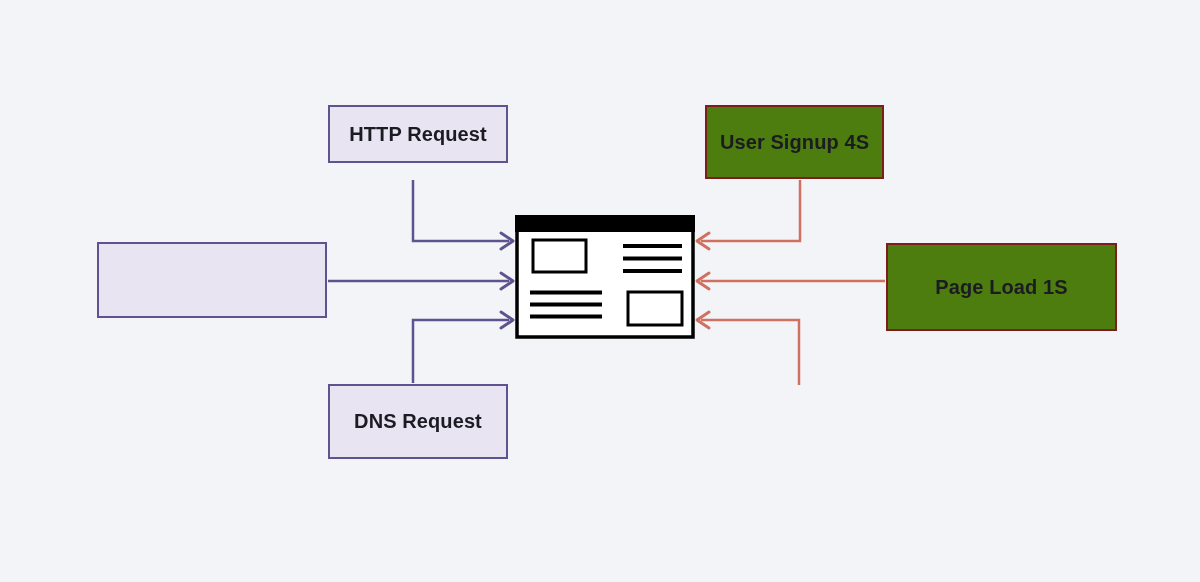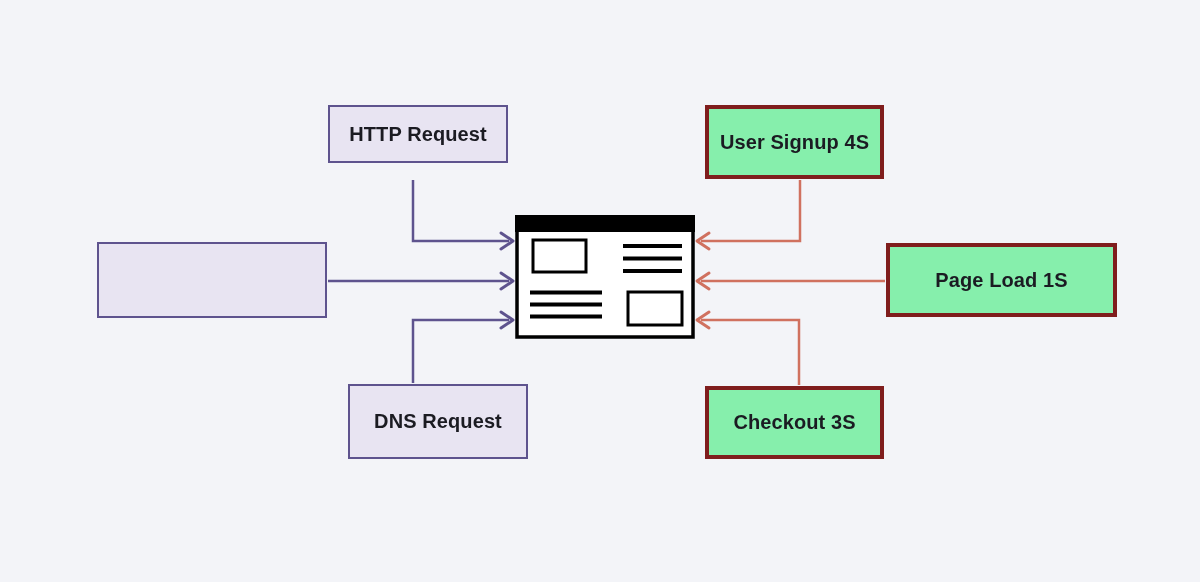--- a/index.html
+++ b/index.html
@@ -47,28 +47,28 @@
     color: #1b1b22;
     line-height: 1.25;
     box-sizing: border-box;
     letter-spacing: 0.1px;
   }
   .node.request {
     background: #e8e4f2;
     border: 2px solid #5e538e;
   }
   .node.event {
-    background: #86efac;
-    border: 4px solid #7f1d1d;
+    background: #4d7c0f;
+    border: 2px solid #7f1d1d;
   }
   .node-http     { left: 328px; top: 105px; width: 180px; height: 58px; }
   .node-ssl      { left:  97px; top: 242px; width: 230px; height: 76px; }
-  .node-dns      { left: 348px; top: 384px; width: 180px; height: 75px; }
+  .node-dns      { left: 328px; top: 384px; width: 180px; height: 75px; }
   .node-signup   { left: 705px; top: 105px; width: 179px; height: 74px; }
-  .node-pageload { left: 886px; top: 243px; width: 231px; height: 74px; }
+  .node-pageload { left: 886px; top: 243px; width: 231px; height: 88px; }
   .node-checkout { left: 705px; top: 386px; width: 179px; height: 73px; }
 
   .browser-win   { fill: #ffffff; stroke: #000000; stroke-width: 3.5; }
   .browser-bar   { fill: #000000; stroke: none; }
   .browser-box   { fill: #ffffff; stroke: #000000; stroke-width: 3; }
   .browser-line  { fill: none; stroke: #000000; stroke-width: 4; }
 </style>
 </head>
 <body>
 
@@ -132,17 +132,14 @@
   </div>
 
   <div class="node event node-signup">
     <span>User Signup 4S</span>
   </div>
 
   <div class="node event node-pageload">
     <span>Page Load 1S</span>
   </div>
 
-  <div class="node event node-checkout">
-    <span>Checkout 3S</span>
-  </div>
 
 </div>
 
 </body></html>

